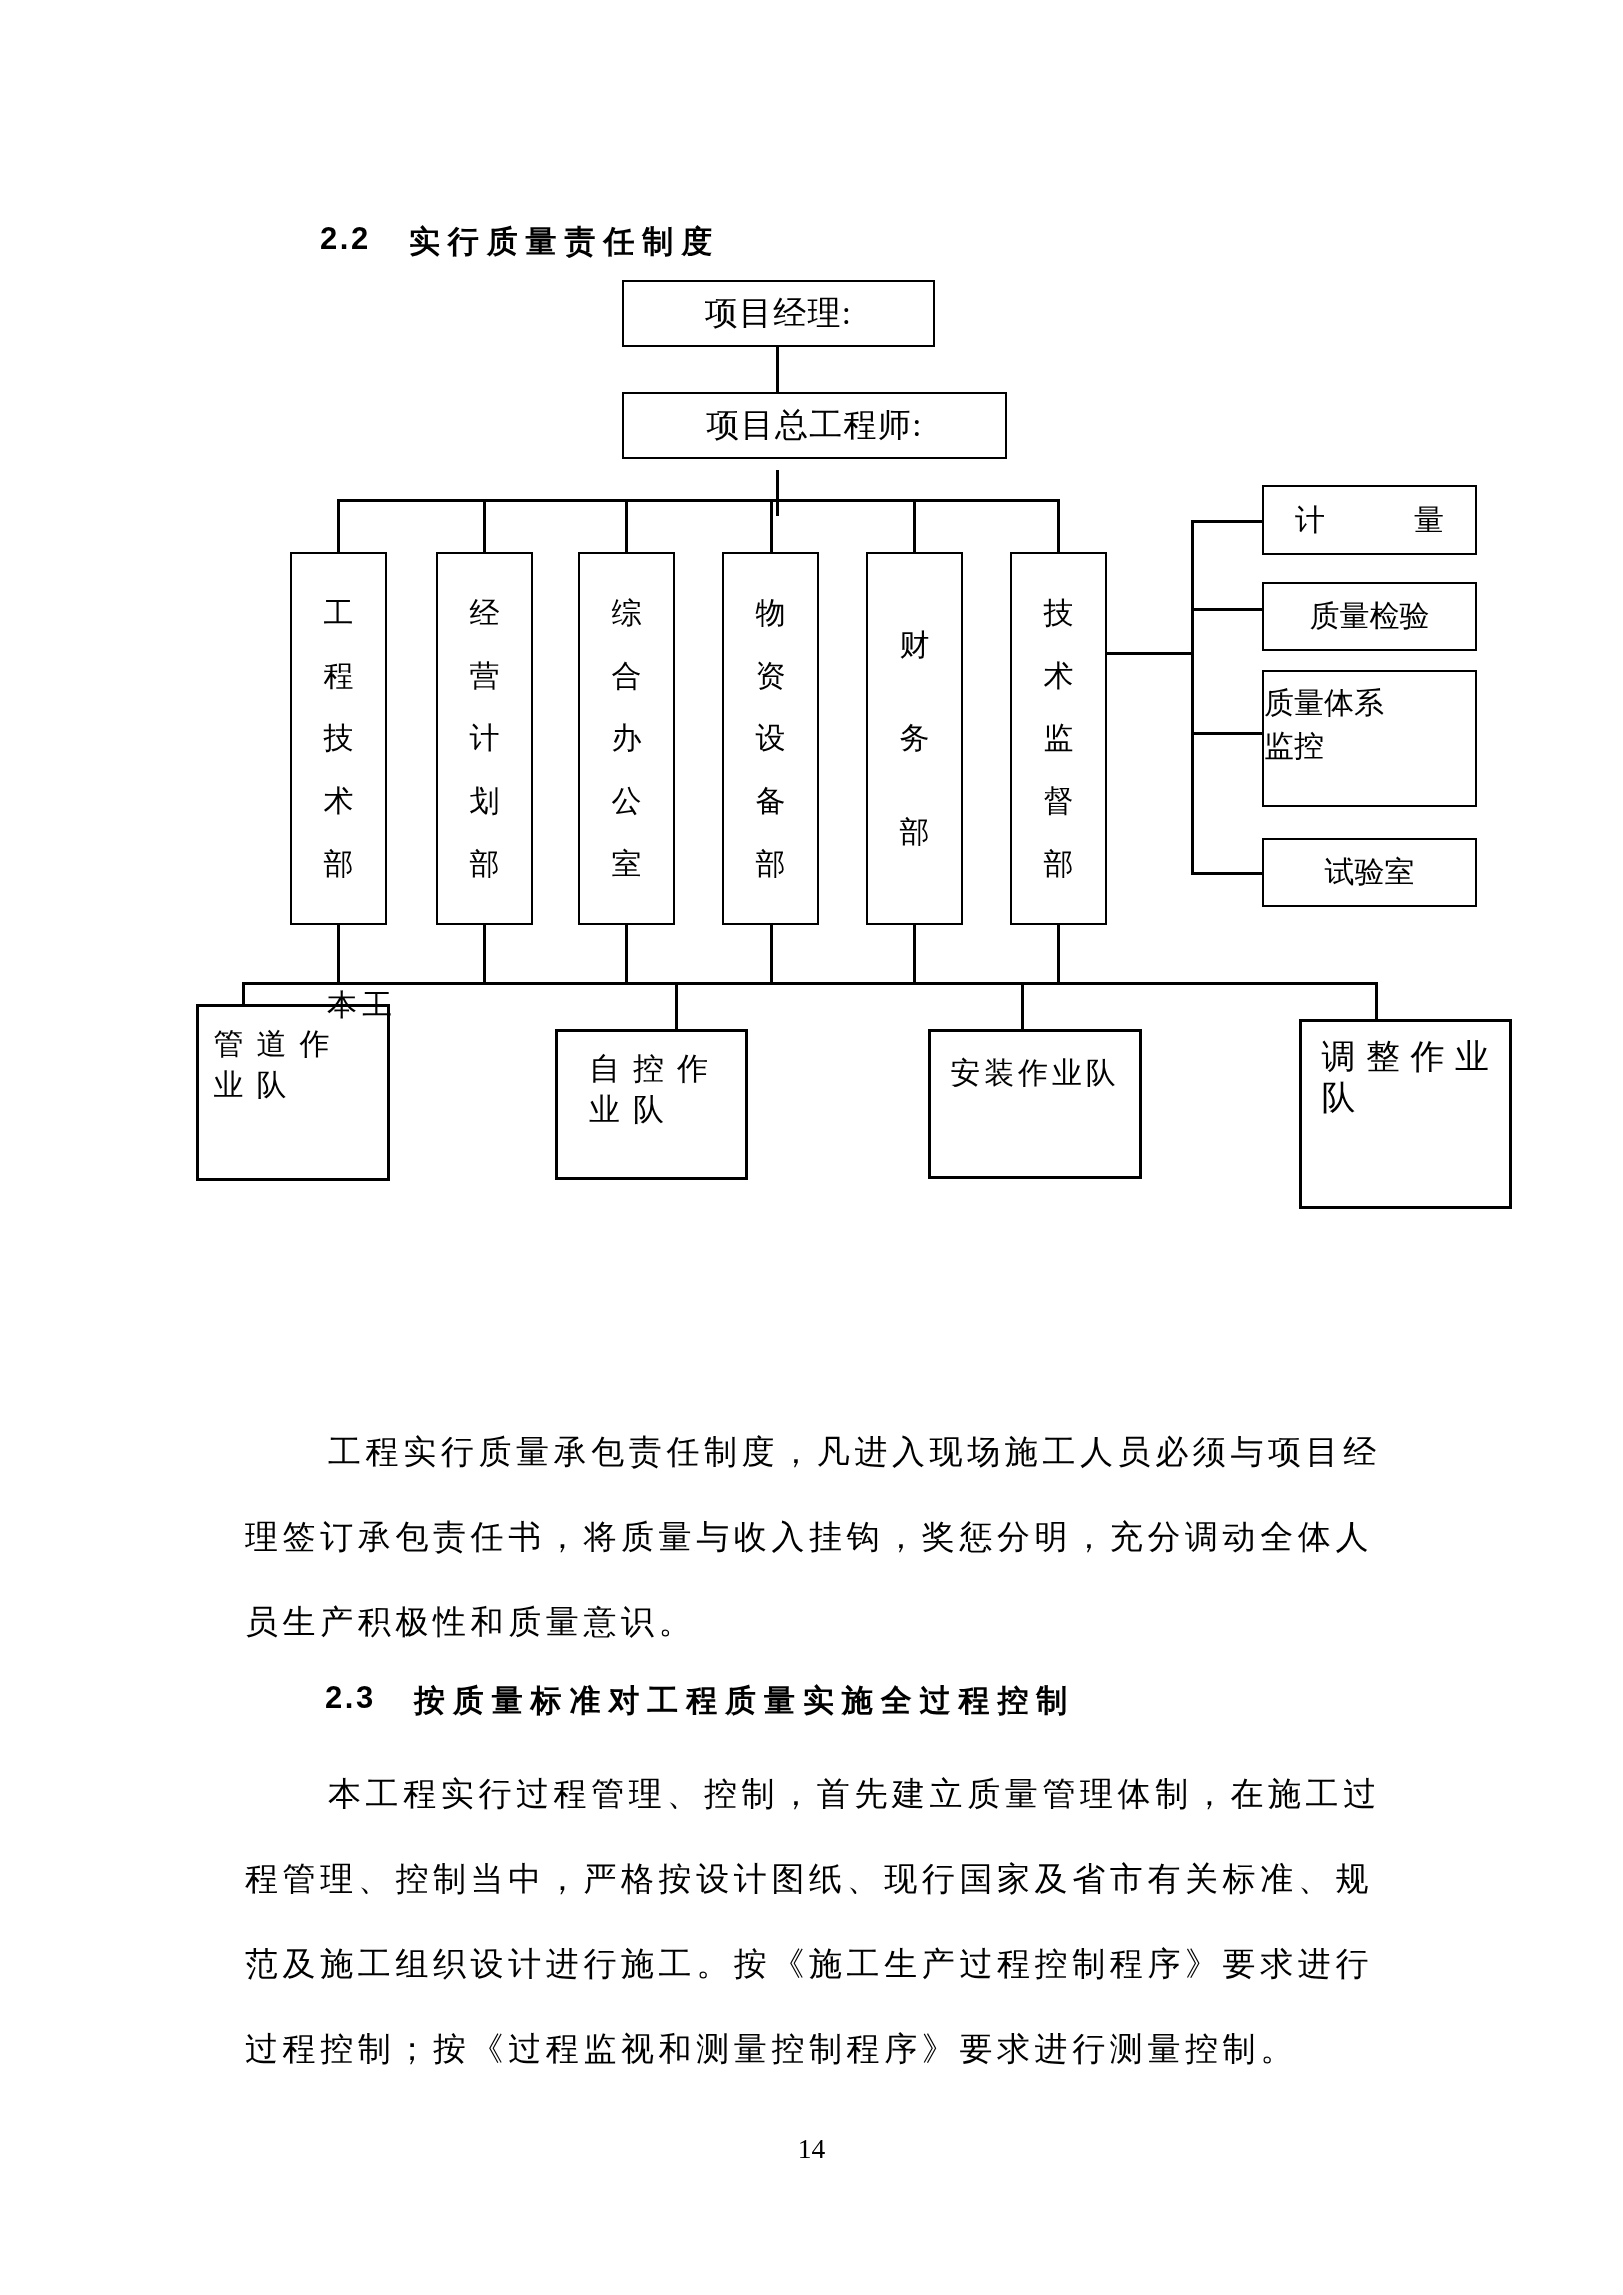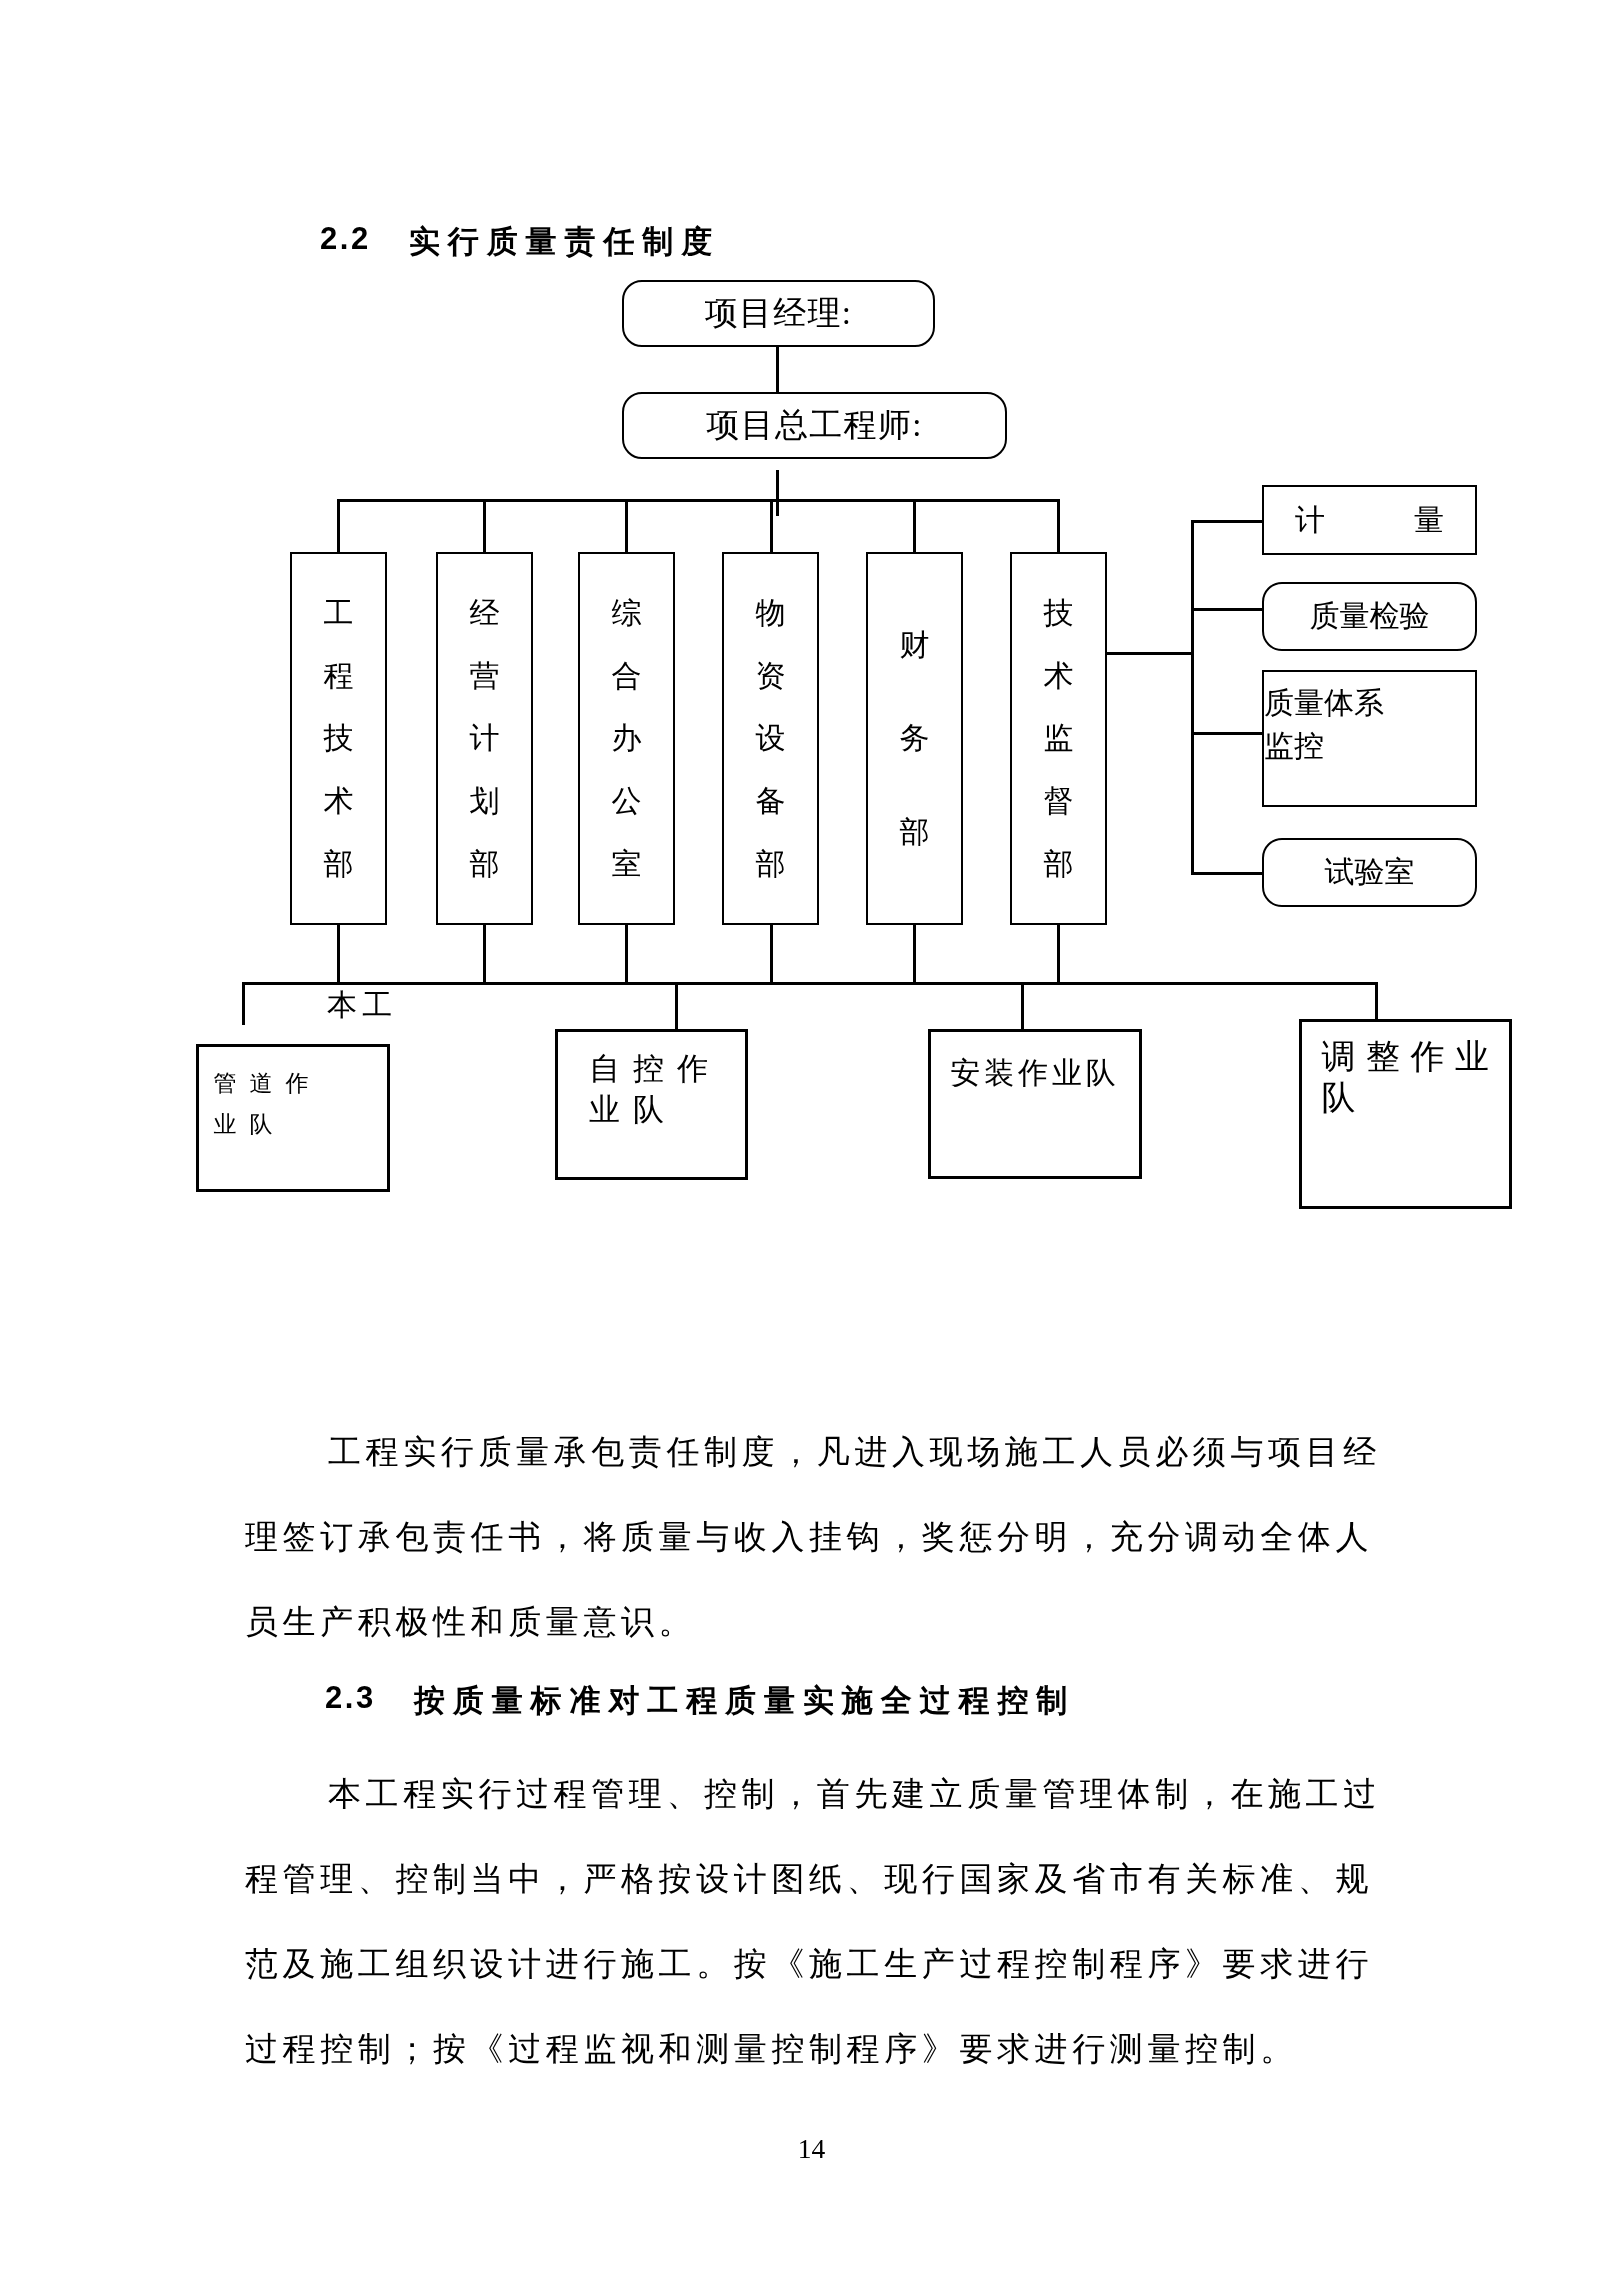--- a/index.html
+++ b/index.html
@@ -3,21 +3,21 @@
 <meta charset="utf-8">
 <style>
   html,body{margin:0;padding:0;background:#888;}
   .page{
     position:relative;width:1623px;height:2295px;background:#ffffff;
     font-family:"Liberation Serif","DejaVu Serif",serif;color:#000;overflow:hidden;
   }
   .cline{position:absolute;background:#000000;}
   .obox{position:absolute;border:2.6px solid #000;box-sizing:border-box;background:#fff;z-index:1;}
   .tbox{border-width:3.3px;}
-  .hcenter{display:flex;align-items:center;justify-content:center;border-radius:20px;}
+  .hcenter{display:flex;align-items:center;justify-content:center;}
   .heading{
     position:absolute;font-family:"Liberation Sans","DejaVu Sans",sans-serif;
     font-weight:bold;font-size:31px;white-space:nowrap;display:flex;
   }
   .heading .num{letter-spacing:2.6px;}
   .heading .ttl{margin-left:38px;letter-spacing:7.9px;font-family:Liberation Mono, monospace;}
   .pmtext{font-size:33px;letter-spacing:1.3px;}
   .dept{
     position:absolute;top:552px;width:97px;height:373px;border:2.6px solid #000;
     box-sizing:border-box;background:#fff;display:flex;flex-direction:column;
@@ -143,21 +143,21 @@
 
   <div class="cline" style="left:242px;top:982px;width:1135px;height:2.6px;"></div>
 
   <div class="cline" style="left:242px;top:982px;width:2.6px;height:43px;"></div>
   <div class="cline" style="left:675px;top:982px;width:2.6px;height:50px;"></div>
   <div class="cline" style="left:1021px;top:982px;width:2.6px;height:50px;"></div>
   <div class="cline" style="left:1375px;top:982px;width:2.6px;height:39px;"></div>
 
   <div class="frag" style="left:327px;top:985px;">本工</div>
 
-  <div class="obox tbox" style="left:196px;top:1044px;width:194px;height:148px;padding:15.7px 0 0 14.4px;font-size:23px;letter-spacing:13px;">
+  <div class="obox tbox" style="left:196px;top:1004px;width:194px;height:177px;padding:15.7px 0 0 14.4px;font-size:30px;letter-spacing:13px;">
     <div class="team-line">管道作</div>
     <div class="team-line">业队</div>
   </div>
   <div class="obox tbox" style="left:555px;top:1029px;width:193px;height:151px;padding:15.7px 0 0 31px;font-size:31px;letter-spacing:13px;">
     <div class="team-line">自控作</div>
     <div class="team-line">业队</div>
   </div>
   <div class="obox tbox" style="left:928px;top:1029px;width:214px;height:150px;padding:19.6px 0 0 0;font-size:30px;letter-spacing:3.9px;text-align:center;">
     <div class="team-line">安装作业队</div>
   </div>

